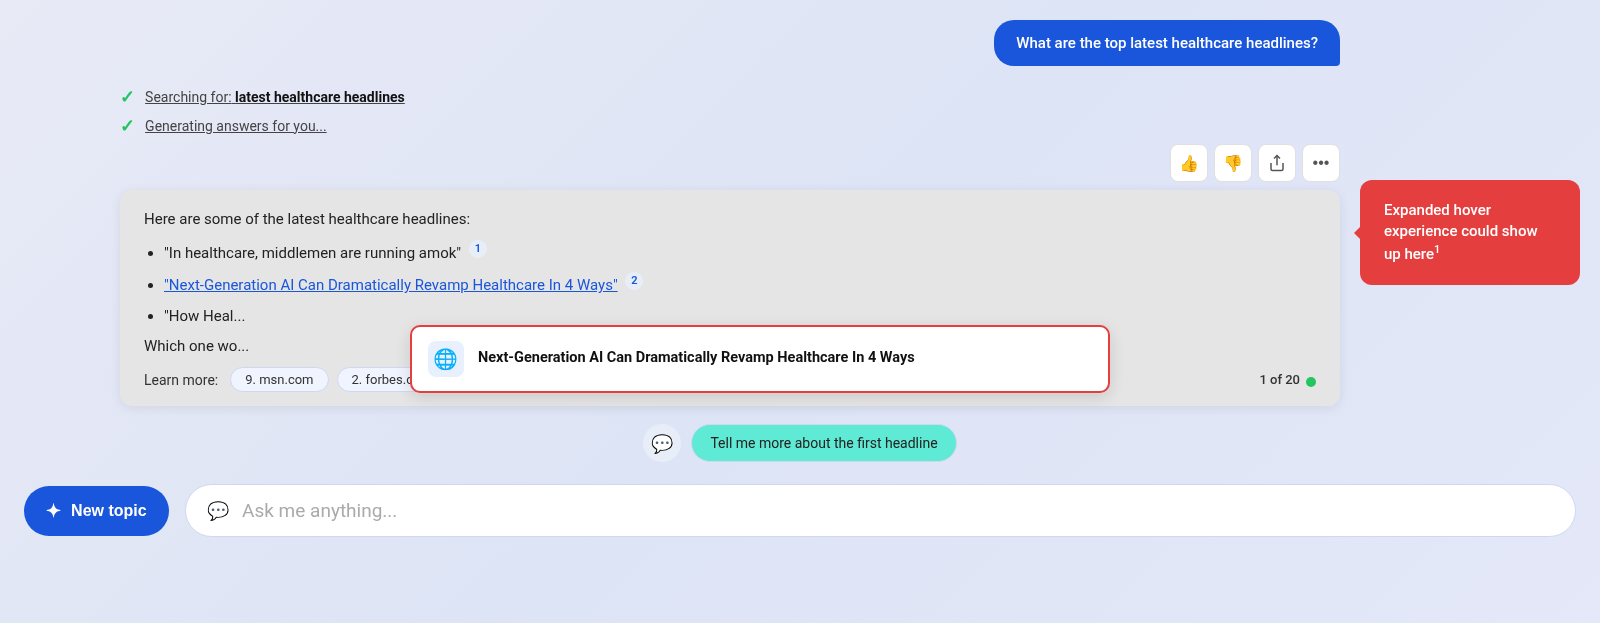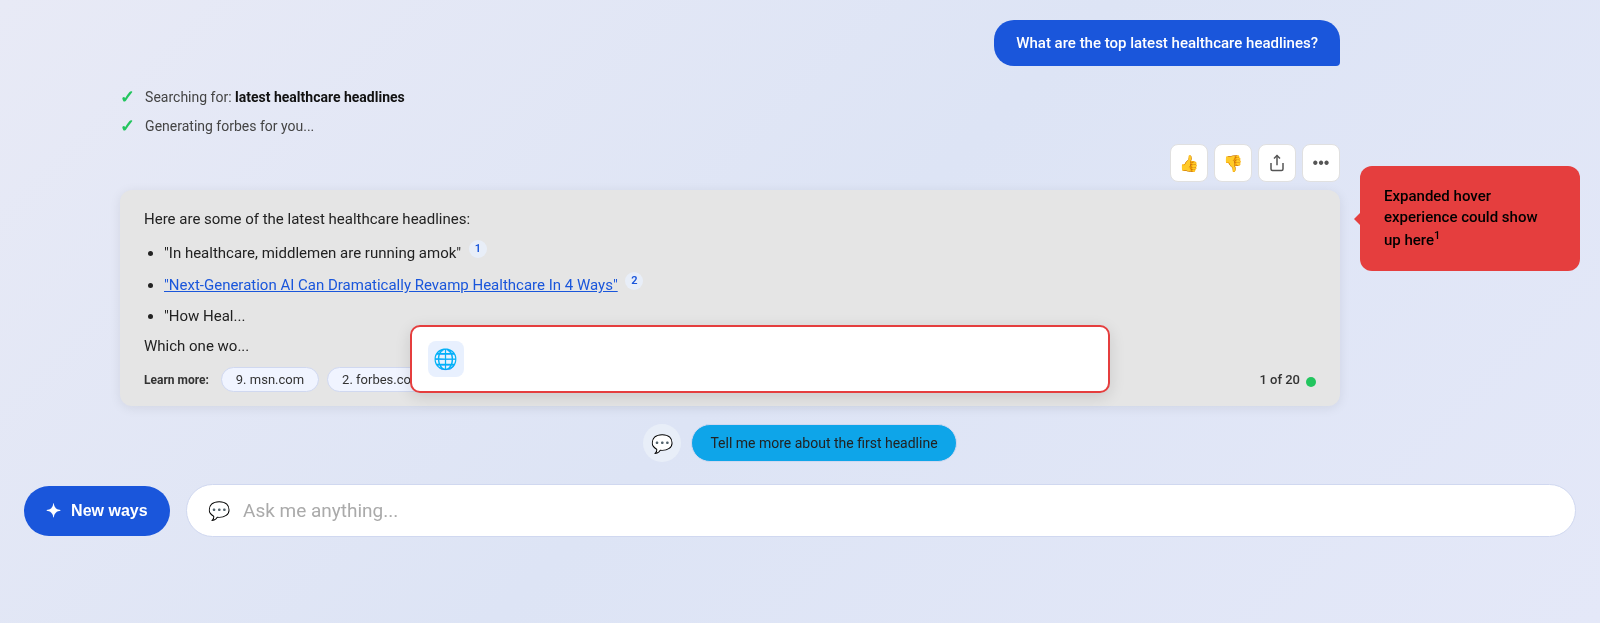--- a/index.html
+++ b/index.html
@@ -53,20 +53,21 @@
       margin-bottom: 8px;
     }
     .check-icon {
       color: #22c55e;
       font-size: 18px;
       font-weight: bold;
     }
     .status-text {
       font-size: 14px;
       color: #444;
+      text-decoration: underline;
     }
     .status-text strong {
       font-weight: 700;
       color: #111;
     }
 
     
     .action-bar {
       display: flex;
       justify-content: flex-end;
@@ -175,22 +176,22 @@
 
     
     .learn-more-bar {
       display: flex;
       align-items: center;
       gap: 8px;
       margin-top: 12px;
       flex-wrap: wrap;
     }
     .learn-more-label {
-      font-size: 12px;
-      font-weight: 700;
+      font-size: 14px;
+      font-weight: 400;
       color: #333;
       margin-right: 4px;
     }
     .source-chip {
       background: #f0f4ff;
       border: 1px solid #d0d8f0;
       border-radius: 20px;
       padding: 4px 14px;
       font-size: 13px;
       color: #333;
@@ -209,23 +210,23 @@
       width: 10px;
       height: 10px;
       background: #22c55e;
       border-radius: 50%;
     }
 
     
     .expanded-hover-box {
       position: absolute;
       right: 20px;
-      top: 80px;
+      top: 94px;
       background: #e53e3e;
-      color: #000000;
+      color: #ffffff;
       border-radius: 12px;
       padding: 20px 24px;
       width: 220px;
       font-size: 15px;
       font-weight: 500;
       line-height: 1.4;
     }
     .expanded-hover-box::after {
       content: '';
       position: absolute;
@@ -243,21 +244,21 @@
     
     .suggestions-area {
       display: flex;
       align-items: center;
       justify-content: center;
       gap: 10px;
       margin-top: 18px;
       padding: 0 80px;
     }
     .suggestion-chip {
-      background: #0ea5e9;
+      background: #5eead4;
       border: 1.5px solid #d0d8f0;
       border-radius: 22px;
       padding: 10px 18px;
       font-size: 14px;
       color: #222;
       cursor: pointer;
       white-space: nowrap;
     }
     .question-icon-circle {
       width: 38px;
@@ -333,21 +334,21 @@
 
     <div class="status-line">
       <span class="check-icon">✓</span>
       <span class="status-text">
         <span>Searching for:</span>
         <strong>latest healthcare headlines</strong>
       </span>
     </div>
     <div class="status-line">
       <span class="check-icon">✓</span>
-      <span class="status-text">Generating forbes for you...</span>
+      <span class="status-text">Generating answers for you...</span>
     </div>
 
     <div class="action-bar">
       <button class="action-btn" title="Thumbs up">👍</button>
       <button class="action-btn" title="Thumbs down">👎</button>
       <button class="action-btn" title="Share">
         <svg width="18" height="18" viewBox="0 0 24 24" fill="none" stroke="currentColor" stroke-width="2">
           <path d="M4 12v8a2 2 0 002 2h12a2 2 0 002-2v-8"></path>
           <polyline points="16 6 12 2 8 6"></polyline>
           <line x1="12" y1="2" x2="12" y2="15"></line>
@@ -371,20 +372,21 @@
         </li>
         <li>
           <span>"How Heal...</span>
         </li>
       </ul>
       <p class="which-one-text">Which one wo...</p>
 
       <div class="hover-popup">
         <div class="globe-icon">🌐</div>
         <div class="hover-popup-content">
+          <div class="popup-title">Next-Generation AI Can Dramatically Revamp Healthcare In 4 Ways</div>
         </div>
       </div>
 
       <div class="learn-more-bar">
         <span class="learn-more-label">Learn more:</span>
         <span class="source-chip">9. msn.com</span>
         <span class="source-chip">2. forbes.com</span>
         <span class="source-chip">3. forbes.com</span>
         <span class="source-chip">4. nbcnews.com</span>
         <span class="source-chip">5. webmd.com</span>
@@ -404,21 +406,21 @@
   <div class="suggestions-area">
     <div class="question-icon-circle">
       <span>💬</span>
     </div>
     <div class="suggestion-chip">Tell me more about the first headline</div>
   </div>
 
   <div class="bottom-bar">
     <button class="new-topic-btn">
       <span class="new-topic-icon">✦</span>
-      <span>New ways</span>
+      <span>New topic</span>
     </button>
     <div class="input-box">
       <span class="chat-icon">💬</span>
       <span class="input-placeholder">Ask me anything...</span>
     </div>
   </div>
 
 </div>
 
 </body></html>

